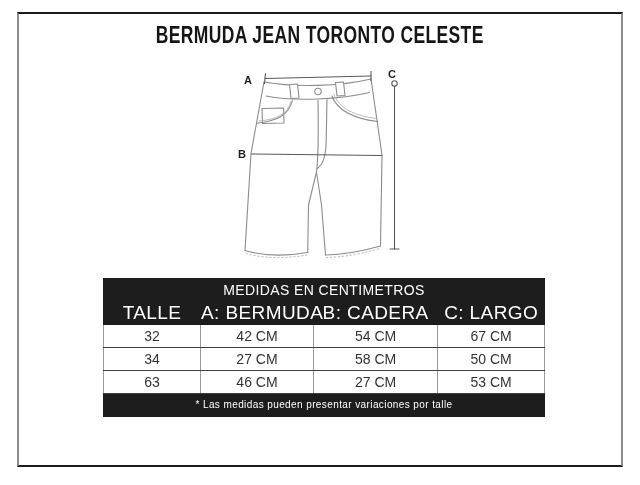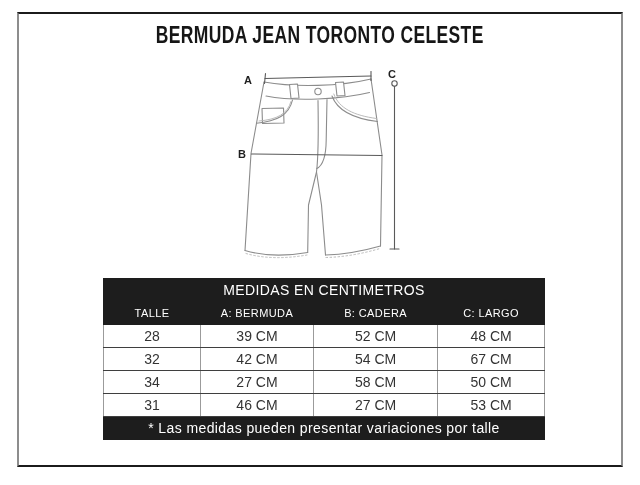--- a/index.html
+++ b/index.html
@@ -30,22 +30,22 @@
     text-align:center;vertical-align:middle;padding:0;
     border-left:1px solid #9b9b9b;border-right:1px solid #9b9b9b;
     border-top:1px solid #3f3f3f;border-bottom:1px solid #3f3f3f;
     height:22px;line-height:22px;white-space:nowrap;
   }
   table.size-table td.band{
     background:#1d1d1d;color:#ffffff;
     border-color:#1d1d1d;letter-spacing:0.4px;
   }
   td.caption-cell{height:21px;line-height:21px;font-size:14px;}
-  td.col-head{height:16px;line-height:16px;font-size:11px;}
-  td.footnote-cell{height:21px;line-height:21px;font-size:14px;}
+  td.col-head{height:16px;line-height:16px;font-size:19px;}
+  td.footnote-cell{height:21px;line-height:21px;font-size:10px;}
 </style>
 </head>
 <body>
 
 <div class="frame"></div>
 
 <div class="title">
   <span class="squeeze">BERMUDA JEAN TORONTO CELESTE</span>
 </div>
 
@@ -113,39 +113,33 @@
     <tr>
       <td colspan="4" class="band caption-cell">MEDIDAS EN CENTIMETROS</td>
     </tr>
     <tr>
       <td class="band col-head">TALLE</td>
       <td class="band col-head">A: BERMUDA</td>
       <td class="band col-head">B: CADERA</td>
       <td class="band col-head">C: LARGO</td>
     </tr>
     <tr>
-      <td>28</td>
-      <td>39 CM</td>
-      <td>52 CM</td>
-      <td>48 CM</td>
-    </tr>
-    <tr>
       <td>32</td>
       <td>42 CM</td>
       <td>54 CM</td>
       <td>67 CM</td>
     </tr>
     <tr>
       <td>34</td>
       <td>27 CM</td>
       <td>58 CM</td>
       <td>50 CM</td>
     </tr>
     <tr>
-      <td>31</td>
+      <td>63</td>
       <td>46 CM</td>
       <td>27 CM</td>
       <td>53 CM</td>
     </tr>
     <tr>
       <td colspan="4" class="band footnote-cell">* Las medidas pueden presentar variaciones por talle</td>
     </tr>
   </tbody>
 </table>
 

